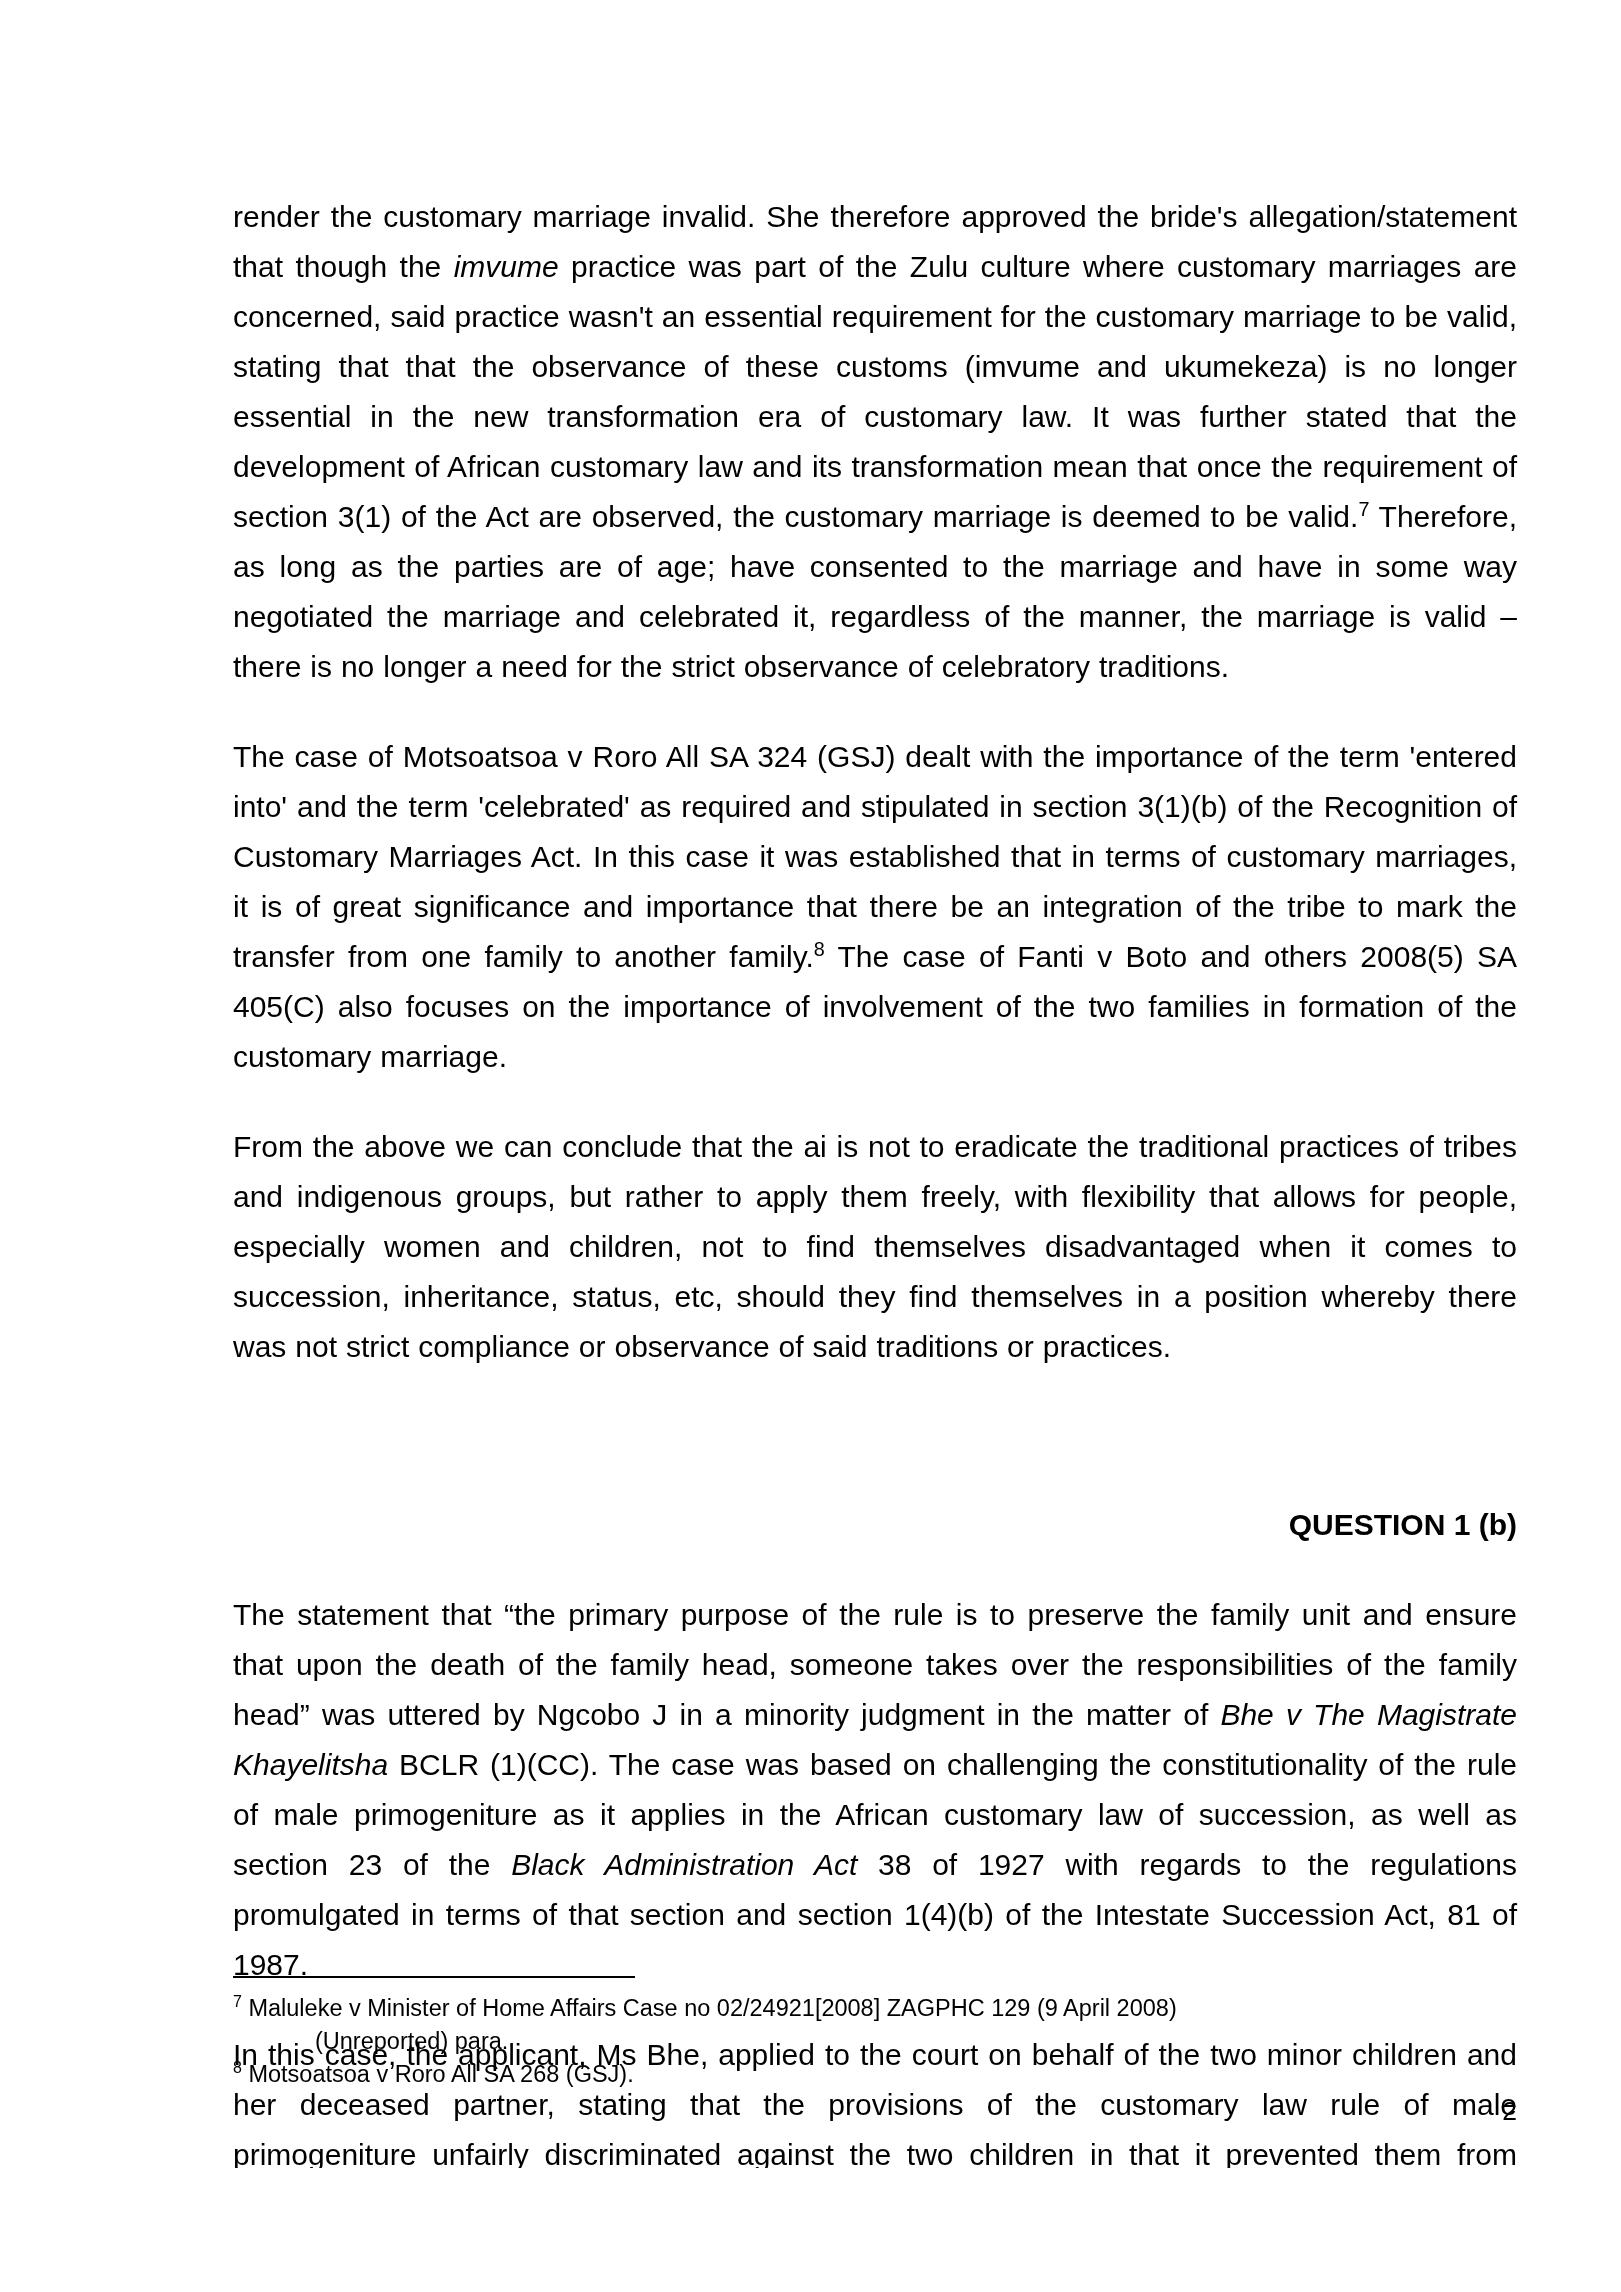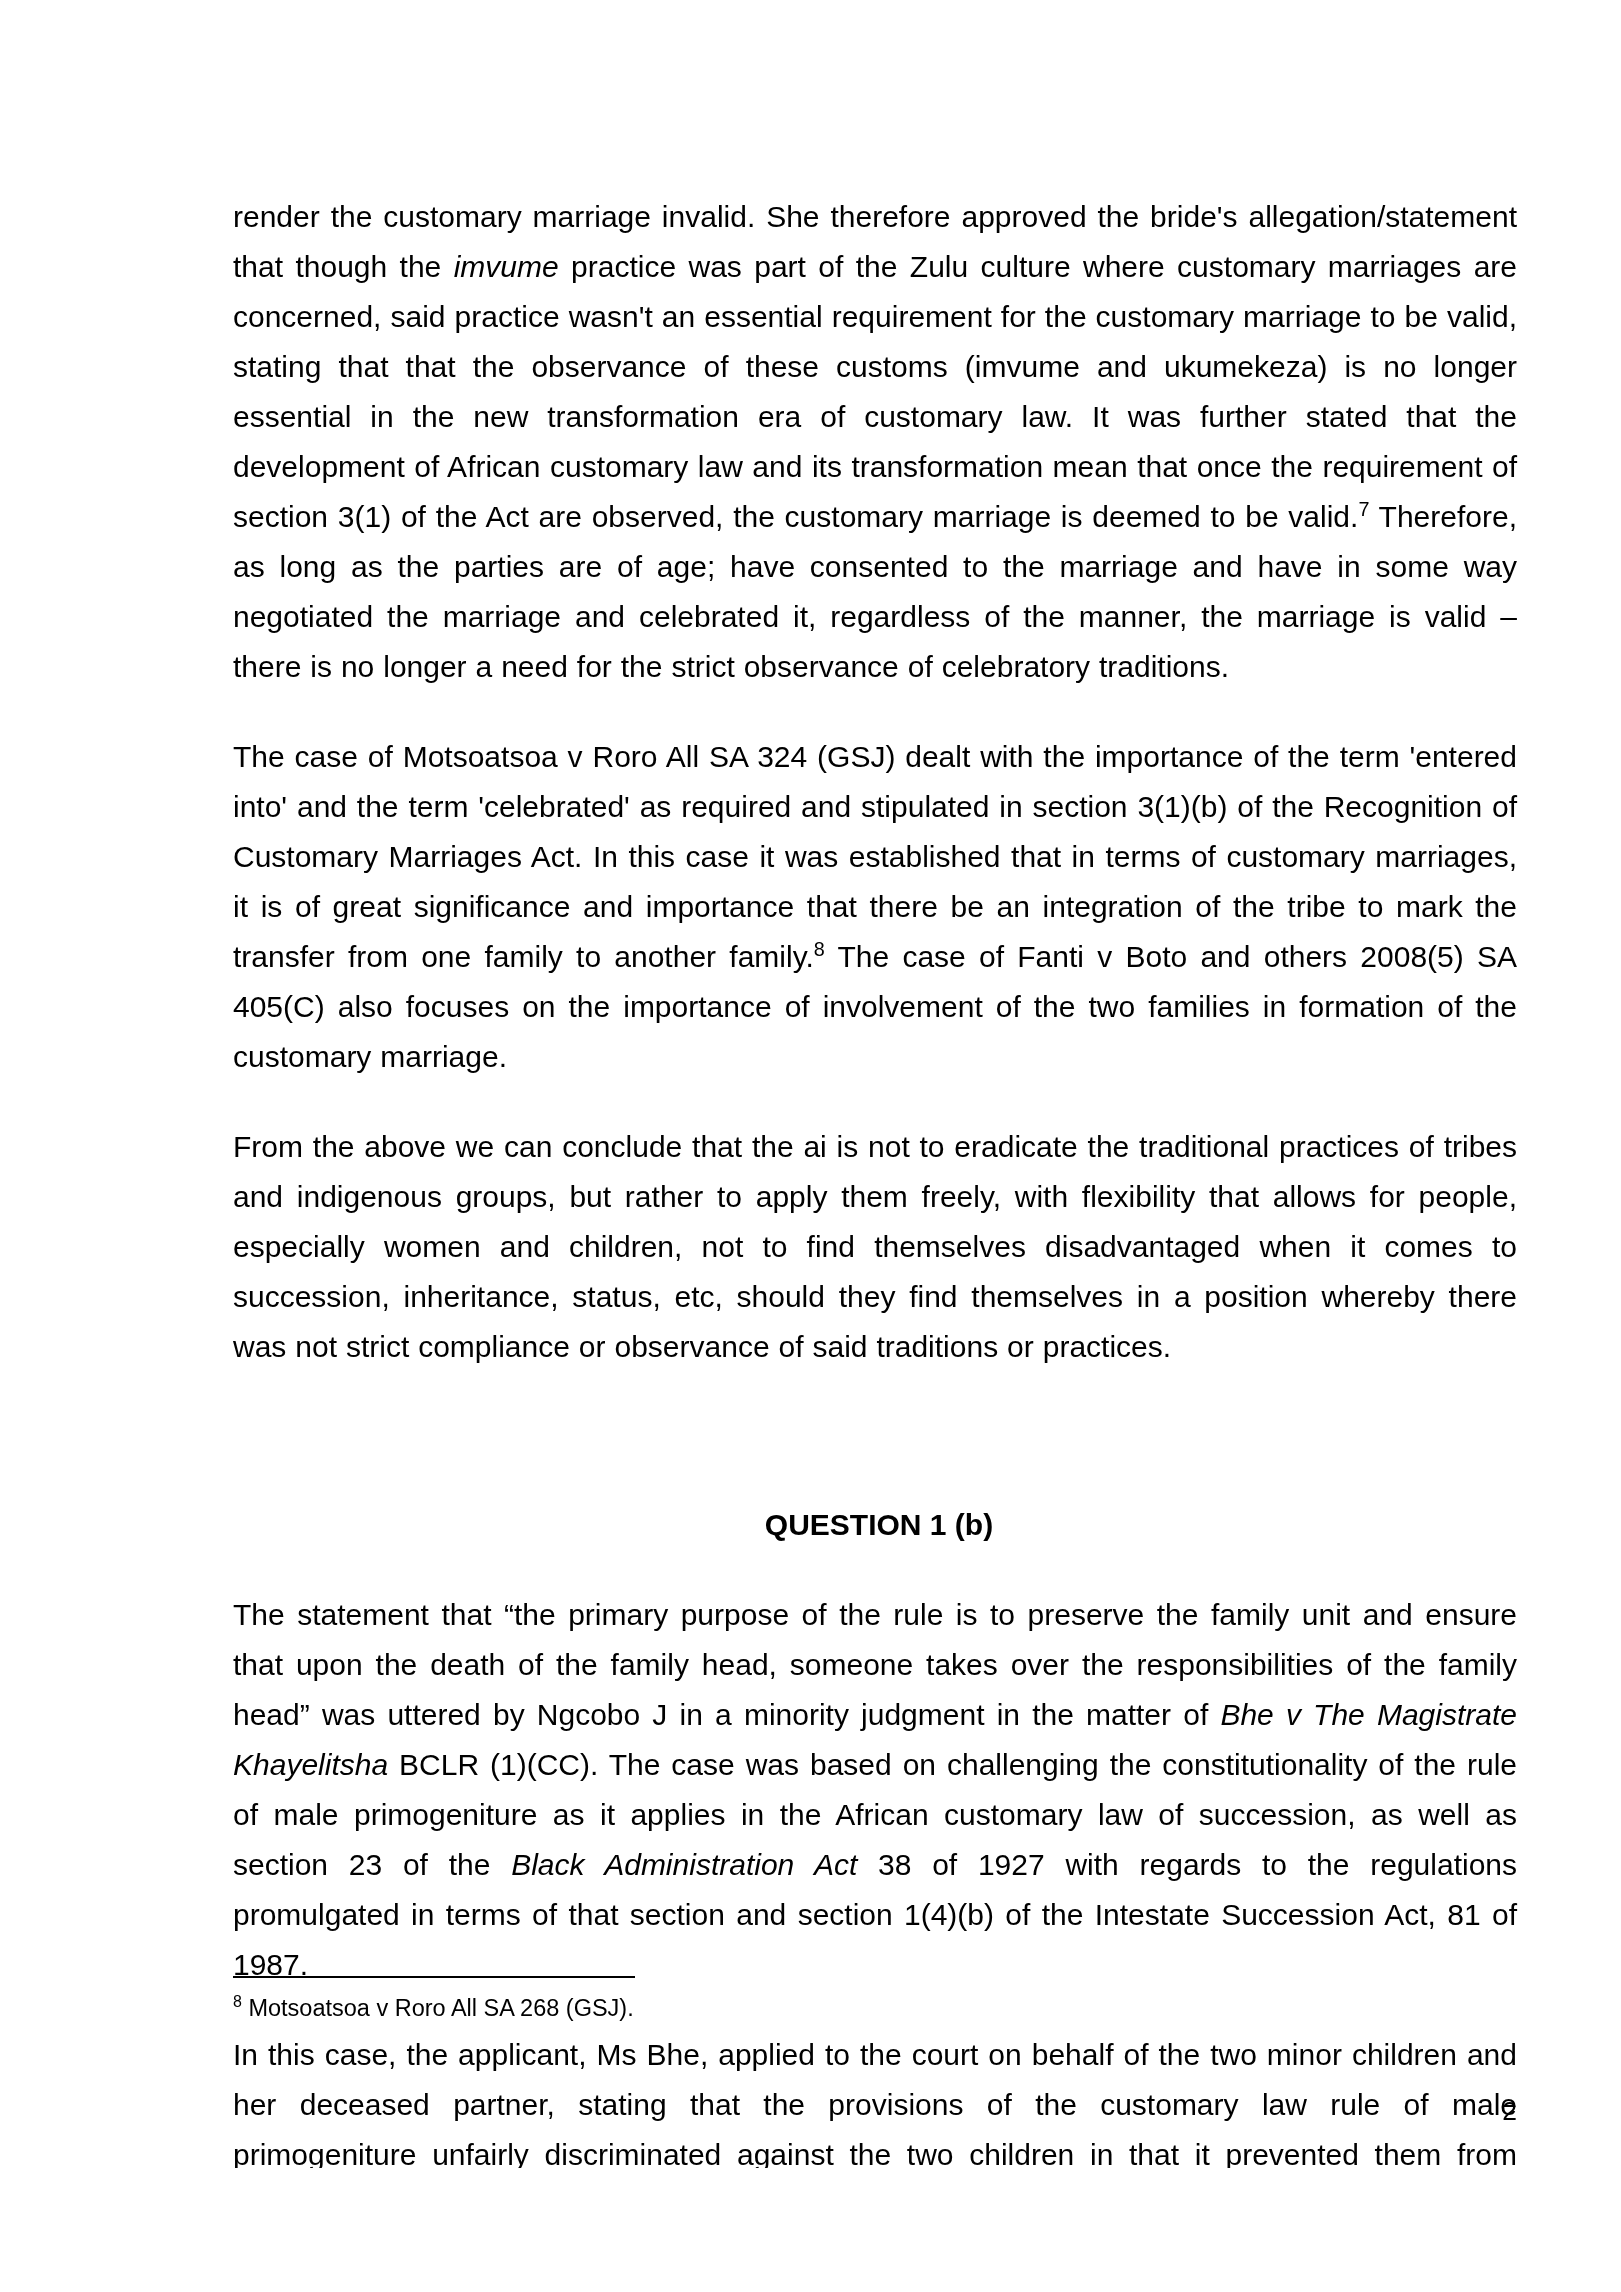--- a/index.html
+++ b/index.html
@@ -37,21 +37,21 @@
     hyphens: none;
   }
   .gap-large {
     height: 88px;
   }
   .heading {
     font-size: 30px;
     line-height: 50px;
     font-weight: bold;
     margin: 0 0 40px 8px;
-    text-align: center;
+    text-align: right;
   }
   i, .ital {
     font-style: italic;
   }
   sup {
     font-size: 0.66em;
     vertical-align: super;
     line-height: 0;
   }
   .footnote-area {
@@ -110,19 +110,20 @@
     <p class="heading">QUESTION 1 (b)</p>
 
     <p class="para"><span>The statement that “the primary purpose of the rule is to preserve the family unit and ensure that upon the death of the family head, someone takes over the responsibilities of the family head” was uttered by Ngcobo J in a minority judgment in the matter of </span><i>Bhe v The Magistrate Khayelitsha</i><span> BCLR (1)(CC). The case was based on challenging the constitutionality of the rule of male primogeniture as it applies in the African customary law of succession, as well as section 23 of the </span><i>Black Administration Act</i><span> 38 of 1927 with regards to the regulations promulgated in terms of that section and section 1(4)(b) of the Intestate Succession Act, 81 of 1987.</span></p>
 
     <p class="para">In this case, the applicant, Ms Bhe, applied to the court on behalf of the two minor children and her deceased partner, stating that the provisions of the customary law rule of male primogeniture unfairly discriminated against the two children in that it prevented them from inheriting the estate of their late father, simply because they were girls and not male heirs. This is in direct contravention with section 9 (3) of the</p>
 
   </div>
 
   <div class="footnote-area">
     <div class="footnote-rule"></div>
+    <p class="footnote fn7"><sup>7</sup><span> Maluleke v Minister of Home Affairs Case no 02/24921[2008] ZAGPHC 129 (9 April 2008)</span><span class="fn-indent">(Unreported) para.</span></p>
     <p class="footnote"><sup>8</sup><span> Motsoatsoa v Roro All SA 268 (GSJ).</span></p>
   </div>
 
   <div class="page-number">2</div>
 
 </div>
 
 
 </body></html>

